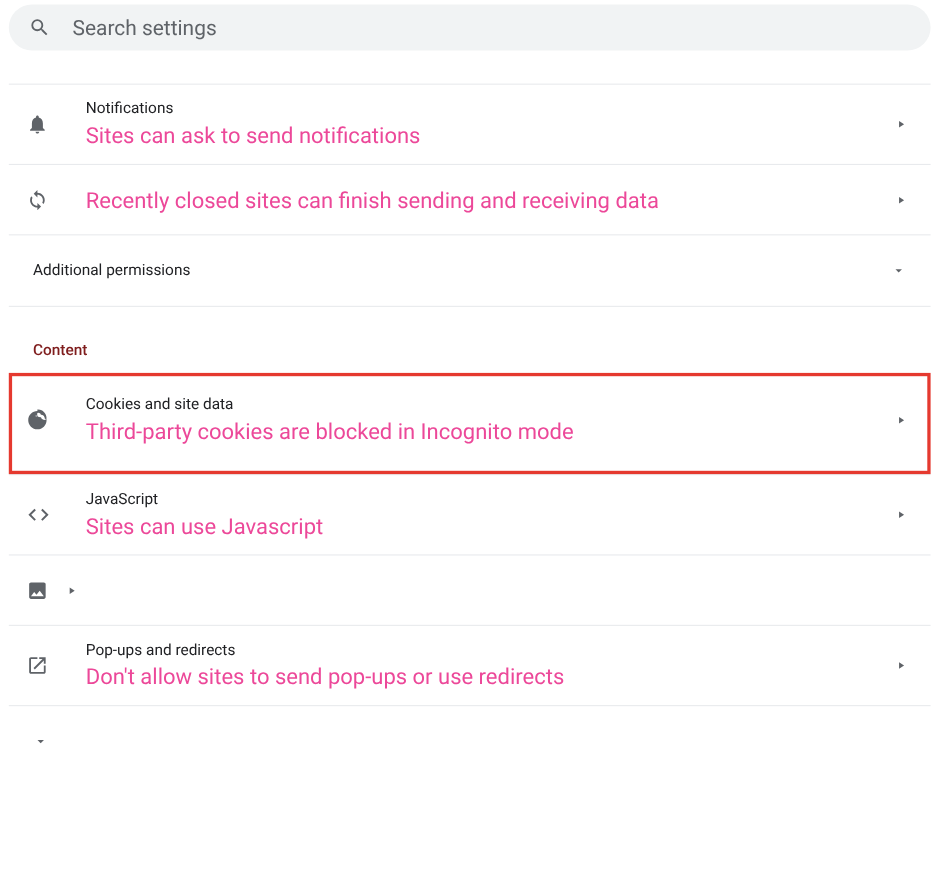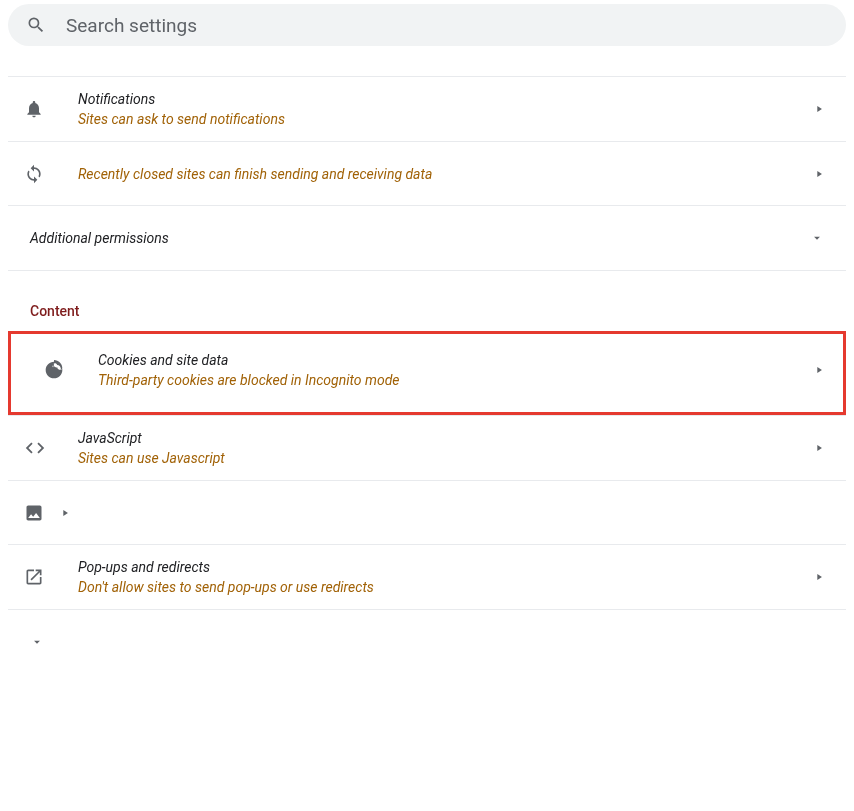--- a/index.html
+++ b/index.html
@@ -66,32 +66,31 @@
       justify-content: flex-start;
       color: #5f6368;
       flex-shrink: 0;
     }
     .setting-text {
       flex: 1;
       display: flex;
       flex-direction: column;
       gap: 4px;
       padding-left: 18px;
-      font-style: italic;
     }
     .setting-text.no-icon {
       padding-left: 0;
     }
     .setting-title {
       font-size: 14px;
       color: #202124;
     }
     .setting-desc {
-      font-size: 14px;
-      color: #a16207;
+      font-size: 20px;
+      color: #ec4899;
     }
     .setting-arrow {
       color: #5f6368;
       display: flex;
       align-items: center;
     }
     .section-header {
       padding: 24px 22px 12px 22px;
       font-size: 14px;
       color: #7f1d1d;
@@ -101,21 +100,20 @@
       margin: 8px 8px 0 8px;
     }
     .highlighted {
       border: 3px solid #e5392f;
       margin: 0;
       position: relative;
     }
     .highlighted .setting-item {
       border-bottom: none;
       padding: 18px 19px 24px 13px;
-      margin-left: 20px;
     }
     .content-list {
       border-top: 1px solid #e8eaed;
       margin: 0 8px;
     }
     .content-list .setting-item {
       border-top: 1px solid #e8eaed;
       border-bottom: none;
     }
     .content-list .setting-item:first-child {

